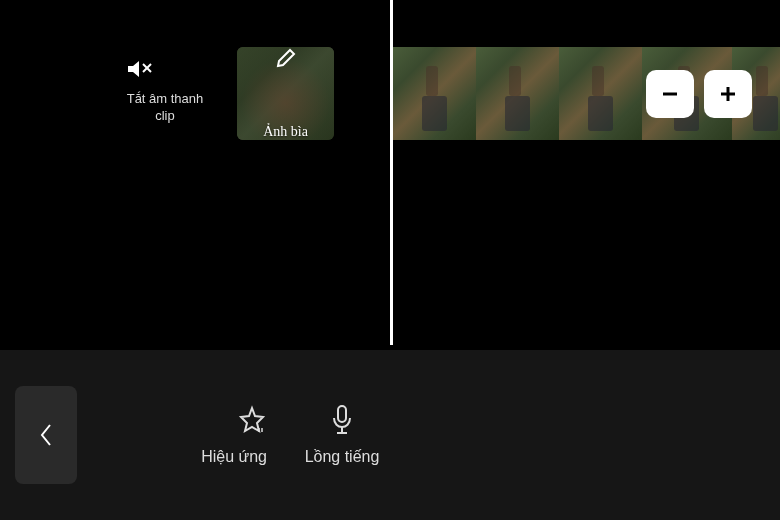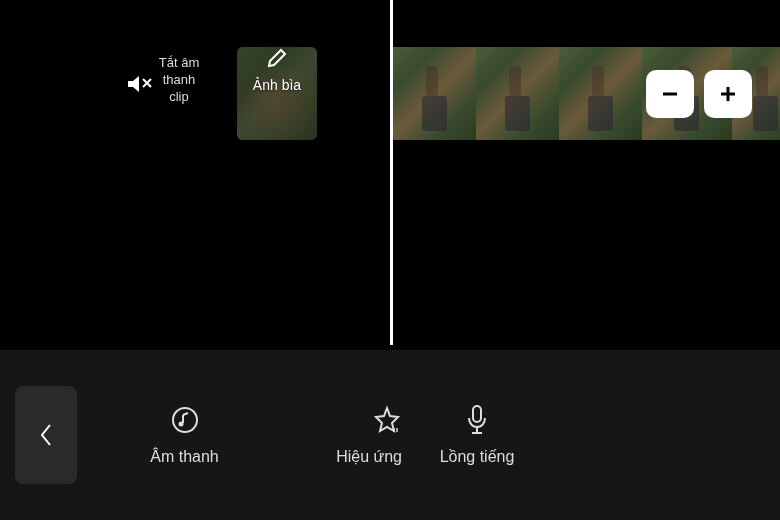--- a/index.html
+++ b/index.html
@@ -24,51 +24,52 @@
     .left-panel {
       width: 390px;
       height: 100%;
       position: relative;
     }
     .mute-control {
       position: absolute;
       left: 125px;
       top: 55px;
       display: flex;
-      flex-direction: row;
-      align-items: flex-end;
+      flex-direction: column;
+      align-items: flex-start;
       width: 80px;
     }
     .mute-icon {
       width: 28px;
       height: 28px;
       margin-bottom: 8px;
       display: flex;
       align-items: center;
       justify-content: center;
     }
     .mute-label {
       font-size: 13px;
       color: #ddd;
       text-align: center;
       line-height: 1.3;
     }
     .cover-thumb {
       position: absolute;
       left: 237px;
       top: 47px;
-      width: 80px;
+      width: 97px;
       height: 93px;
       background: linear-gradient(135deg, #4a5d3a 0%, #3a4a2e 30%, #5a6a4a 50%, #2a3a1e 100%);
       border-radius: 6px;
       display: flex;
       align-items: center;
-      justify-content: flex-start;
+      justify-content: space-between;
       flex-direction: column;
       position: absolute;
+      font-family: Liberation Serif, serif;
     }
     .cover-thumb::before {
       content: "";
       position: absolute;
       inset: 0;
       background: radial-gradient(circle at 50% 60%, rgba(80,60,40,0.8) 0%, rgba(40,50,30,0.6) 60%);
       border-radius: 6px;
     }
     .cover-edit-icon {
       position: relative;
@@ -259,31 +260,20 @@
   </div>
 </div>
 
 <div class="bottom-toolbar">
   <div class="back-btn">
     <svg width="16" height="26" viewBox="0 0 16 26" fill="none" stroke="#fff" stroke-width="2">
       <path d="M12 3 L4 13 L12 23"></path>
     </svg>
   </div>
 
-  <div class="tool-item tool-audio">
-    <div class="tool-icon">
-      <svg width="30" height="30" viewBox="0 0 30 30" fill="none" stroke="#ddd" stroke-width="2">
-        <circle cx="15" cy="15" r="12"></circle>
-        <path d="M13 10 L13 18" stroke-width="2"></path>
-        <circle cx="11" cy="19" r="2.5" fill="#ddd" stroke="none"></circle>
-        <path d="M13 10 L18 8"></path>
-      </svg>
-    </div>
-    <div class="tool-label">Âm thanh</div>
-  </div>
 
   <div class="tool-item tool-effects">
     <div class="tool-icon">
       <svg width="30" height="30" viewBox="0 0 30 30" fill="none" stroke="#ddd" stroke-width="2">
         <path d="M15 3 L18 11 L26 12 L20 18 L22 26 L15 22 L8 26 L10 18 L4 12 L12 11 Z"></path>
         <line x1="22" y1="23" x2="22" y2="27" stroke-width="1.5"></line>
         <line x1="25" y1="23" x2="25" y2="27" stroke-width="1.5"></line>
       </svg>
     </div>
     <div class="tool-label">Hiệu ứng</div>

